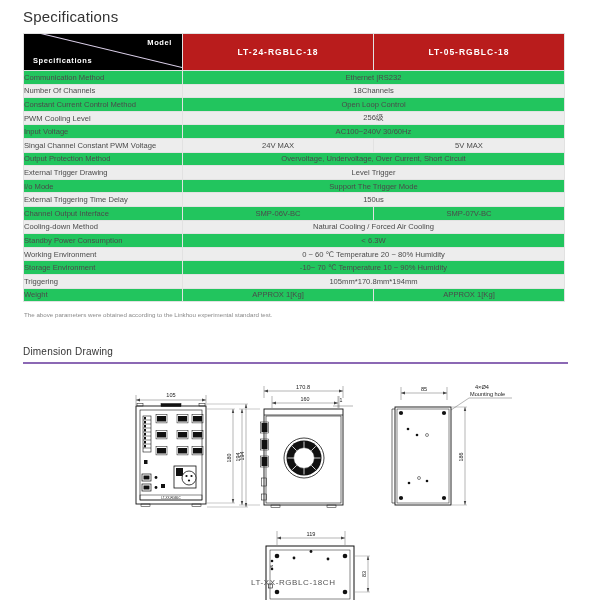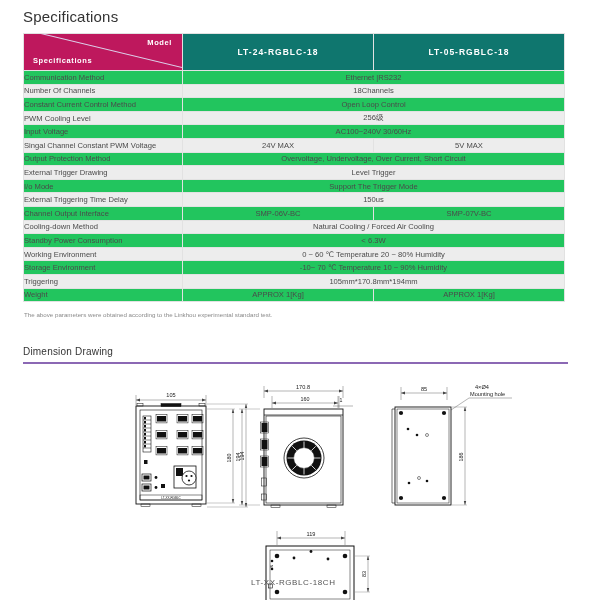--- a/index.html
+++ b/index.html
@@ -20,26 +20,26 @@
 
   
   table.spec{
     border-collapse:collapse;width:542px;margin-left:3px;
     table-layout:fixed;
   }
   table.spec td,table.spec th{
     border:1px solid #e2e2e2;padding:0;vertical-align:middle;
   }
   thead th{
-    background:#0f766e;color:#ffffff;border:1px solid #8e6bb5;
+    background:#b91c1c;color:#ffffff;border:1px solid #8e6bb5;
     font-size:8.5px;font-weight:700;letter-spacing:1px;
     height:36px;text-align:center;
   }
   th.corner{
-    position:relative;width:158px;background:#be185d;
+    position:relative;width:158px;background:#000000;
   }
   th.corner .diag{
     position:absolute;inset:0;overflow:hidden;
   }
   th.corner .diag:after{
     content:"";position:absolute;left:-4px;top:-6px;width:205px;height:1px;
     background:#dcd0ea;transform:rotate(13.5deg);transform-origin:0 0;
   }
   th.corner .m{
     position:absolute;right:10px;top:4px;font-size:7.5px;font-weight:700;

